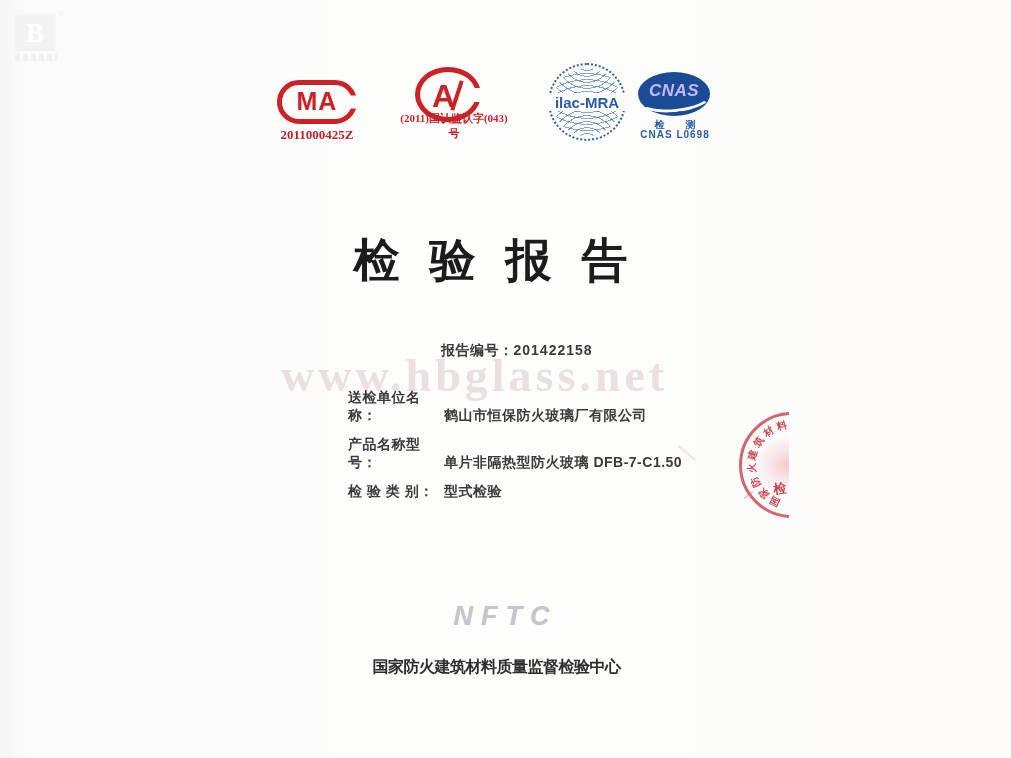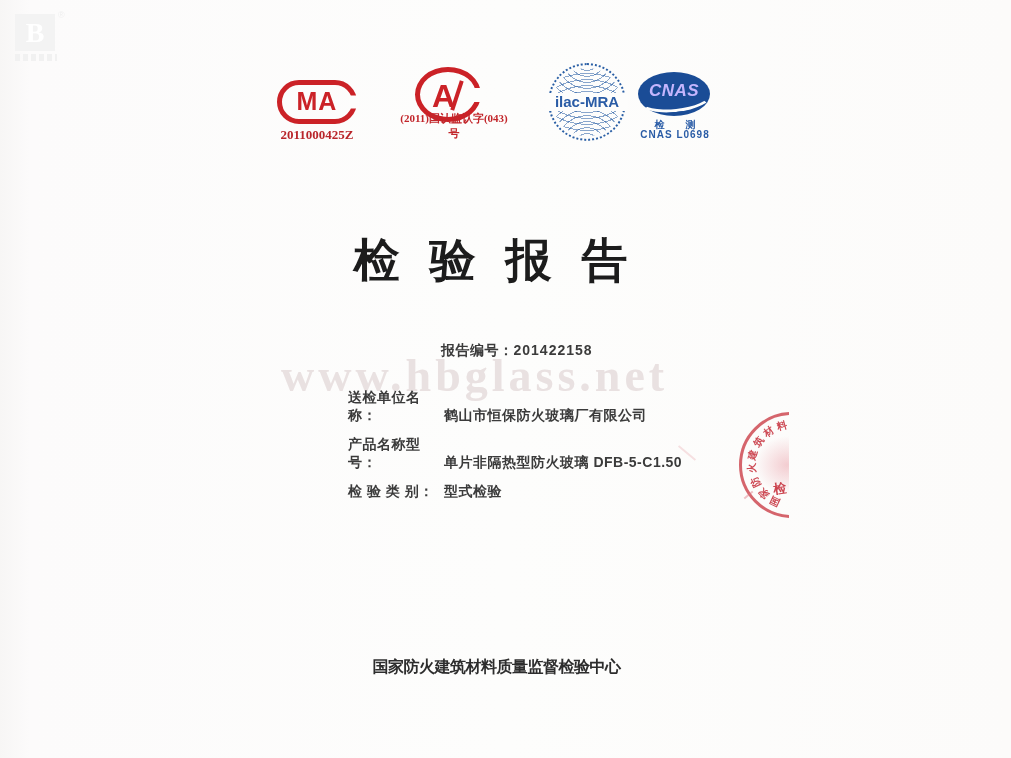--- a/index.html
+++ b/index.html
@@ -29,21 +29,21 @@
   .logo-cal .slash { position:absolute; right:17px; top:8px; width:4px; height:31px; background:#cb2227; transform:rotate(18deg); }
   .code-cal { position:absolute; left:396px; top:111px; width:116px; text-align:center;
     font-family:"Liberation Serif", serif; font-weight:bold; font-size:11px; color:#c2262b; }
 
   .logo-ilac { position:absolute; left:548px; top:63px; width:78px; height:78px;
     border:2px dotted #2a5fa5; border-radius:50%; }
   .logo-ilac .rings { position:absolute; inset:3px; border-radius:50%; overflow:hidden;
     background:repeating-radial-gradient(circle at 50% 115%, rgba(42,95,165,.55) 0 1px, transparent 1px 6px),
                repeating-radial-gradient(circle at 50% -15%, rgba(42,95,165,.55) 0 1px, transparent 1px 6px); }
   .logo-ilac .band { position:absolute; left:-4px; right:-4px; top:50%; transform:translateY(-50%); height:18px; background:#fdfdfc;
-    display:flex; justify-content:center; }
+    display:flex; align-items:center; justify-content:center; }
   .logo-ilac .band span { font-size:15px; font-weight:700; color:#2a5ca6; letter-spacing:0; }
 
   .logo-cnas { position:absolute; left:638px; top:72px; width:72px; height:44px;
     background:#1a4c96; border-radius:50%; display:flex; align-items:center; justify-content:center; overflow:visible; }
   .logo-cnas::after { content:""; position:absolute; left:0px; top:12px; width:68px; height:22px;
     border:3px solid transparent; border-bottom:3px solid #fdfdfc; border-radius:50%; transform:rotate(-6deg); }
   .logo-cnas .txt { font-size:17px; font-style:italic; font-weight:700; color:#c4b5fd; letter-spacing:0.5px; margin-top:-6px; }
   .cnas-sub1 { position:absolute; left:640px; top:118px; width:70px; text-align:center; font-size:10px; font-weight:700; color:#2a5ca6; letter-spacing:9px; text-indent:9px; }
   .cnas-sub2 { position:absolute; left:634px; top:129px; width:82px; text-align:center; font-size:10px; font-weight:700; color:#2a5ca6; letter-spacing:1px; }
 
@@ -120,21 +120,21 @@
   <div class="report-no">
     <span class="lbl">报告编号：</span><span class="val">201422158</span>
   </div>
 
   <div class="watermark">www.hbglass.net</div>
 
   <div class="field f0">
     <span class="lbl">送检单位名称：</span><span class="val">鹤山市恒保防火玻璃厂有限公司</span>
   </div>
   <div class="field f1">
-    <span class="lbl">产品名称型号：</span><span class="val">单片非隔热型防火玻璃 DFB-5-C1.50</span>
+    <span class="lbl">产品名称型号：</span><span class="val">单片非隔热型防火玻璃 DFB-7-C1.50</span>
   </div>
   <div class="field f2">
     <span class="lbl">检 验 类 别：</span><span class="val">型式检验</span>
   </div>
 
   <div class="stamp">
     <div class="ring"></div>
     <div class="blob"></div>
     <div id="stamp-arc">
         <span class="arc-ch" style="left: 38px; top: 95px; transform: translate(-50%, -50%) rotate(-155deg);">国</span>
@@ -144,15 +144,16 @@
         <span class="arc-ch" style="left: 16px; top: 49px; transform: translate(-50%, -50%) rotate(-75deg);">建</span>
         <span class="arc-ch" style="left: 22px; top: 36px; transform: translate(-50%, -50%) rotate(-55deg);">筑</span>
         <span class="arc-ch" style="left: 32px; top: 26px; transform: translate(-50%, -50%) rotate(-35deg);">材</span>
         <span class="arc-ch" style="left: 45px; top: 20px; transform: translate(-50%, -50%) rotate(-15deg);">料</span>
       </div>
     <div class="cch">检</div>
     <div class="mark"></div>
   </div>
   <div class="pink-scratch"></div>
 
+  <div class="nftc">NFTC</div>
   <div class="org">国家防火建筑材料质量监督检验中心</div>
 
 </div>
 
 </body></html>

